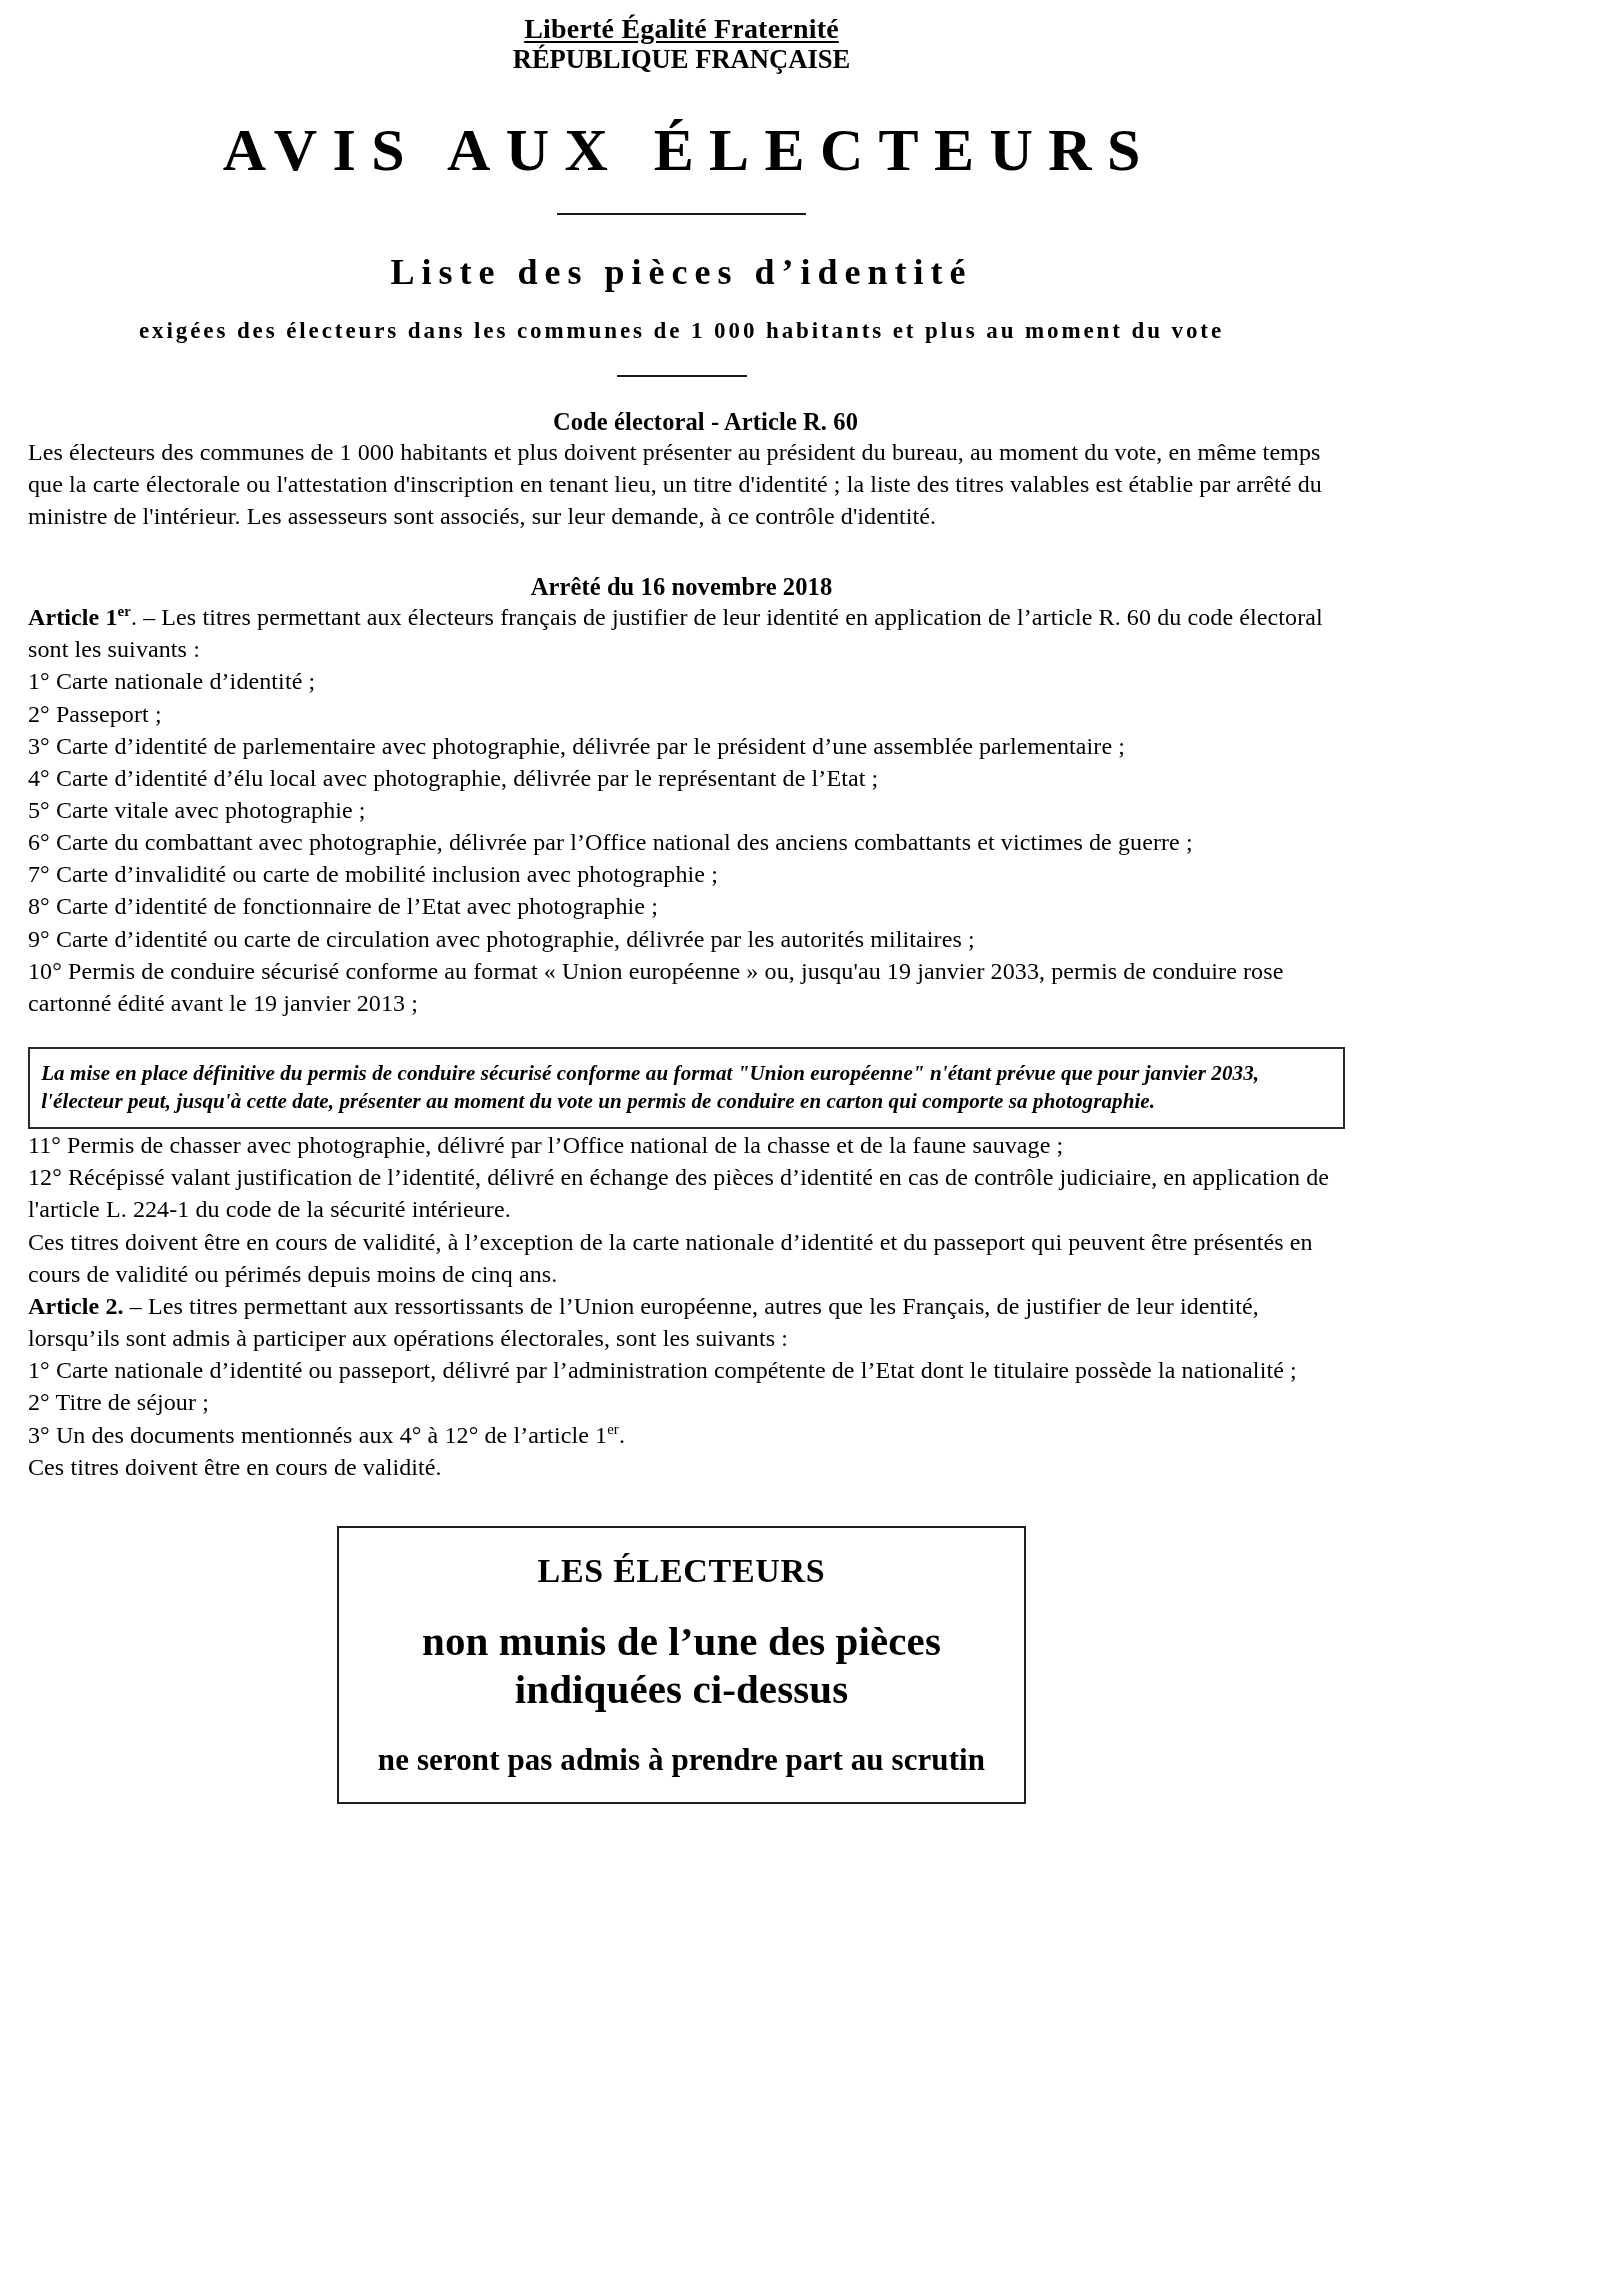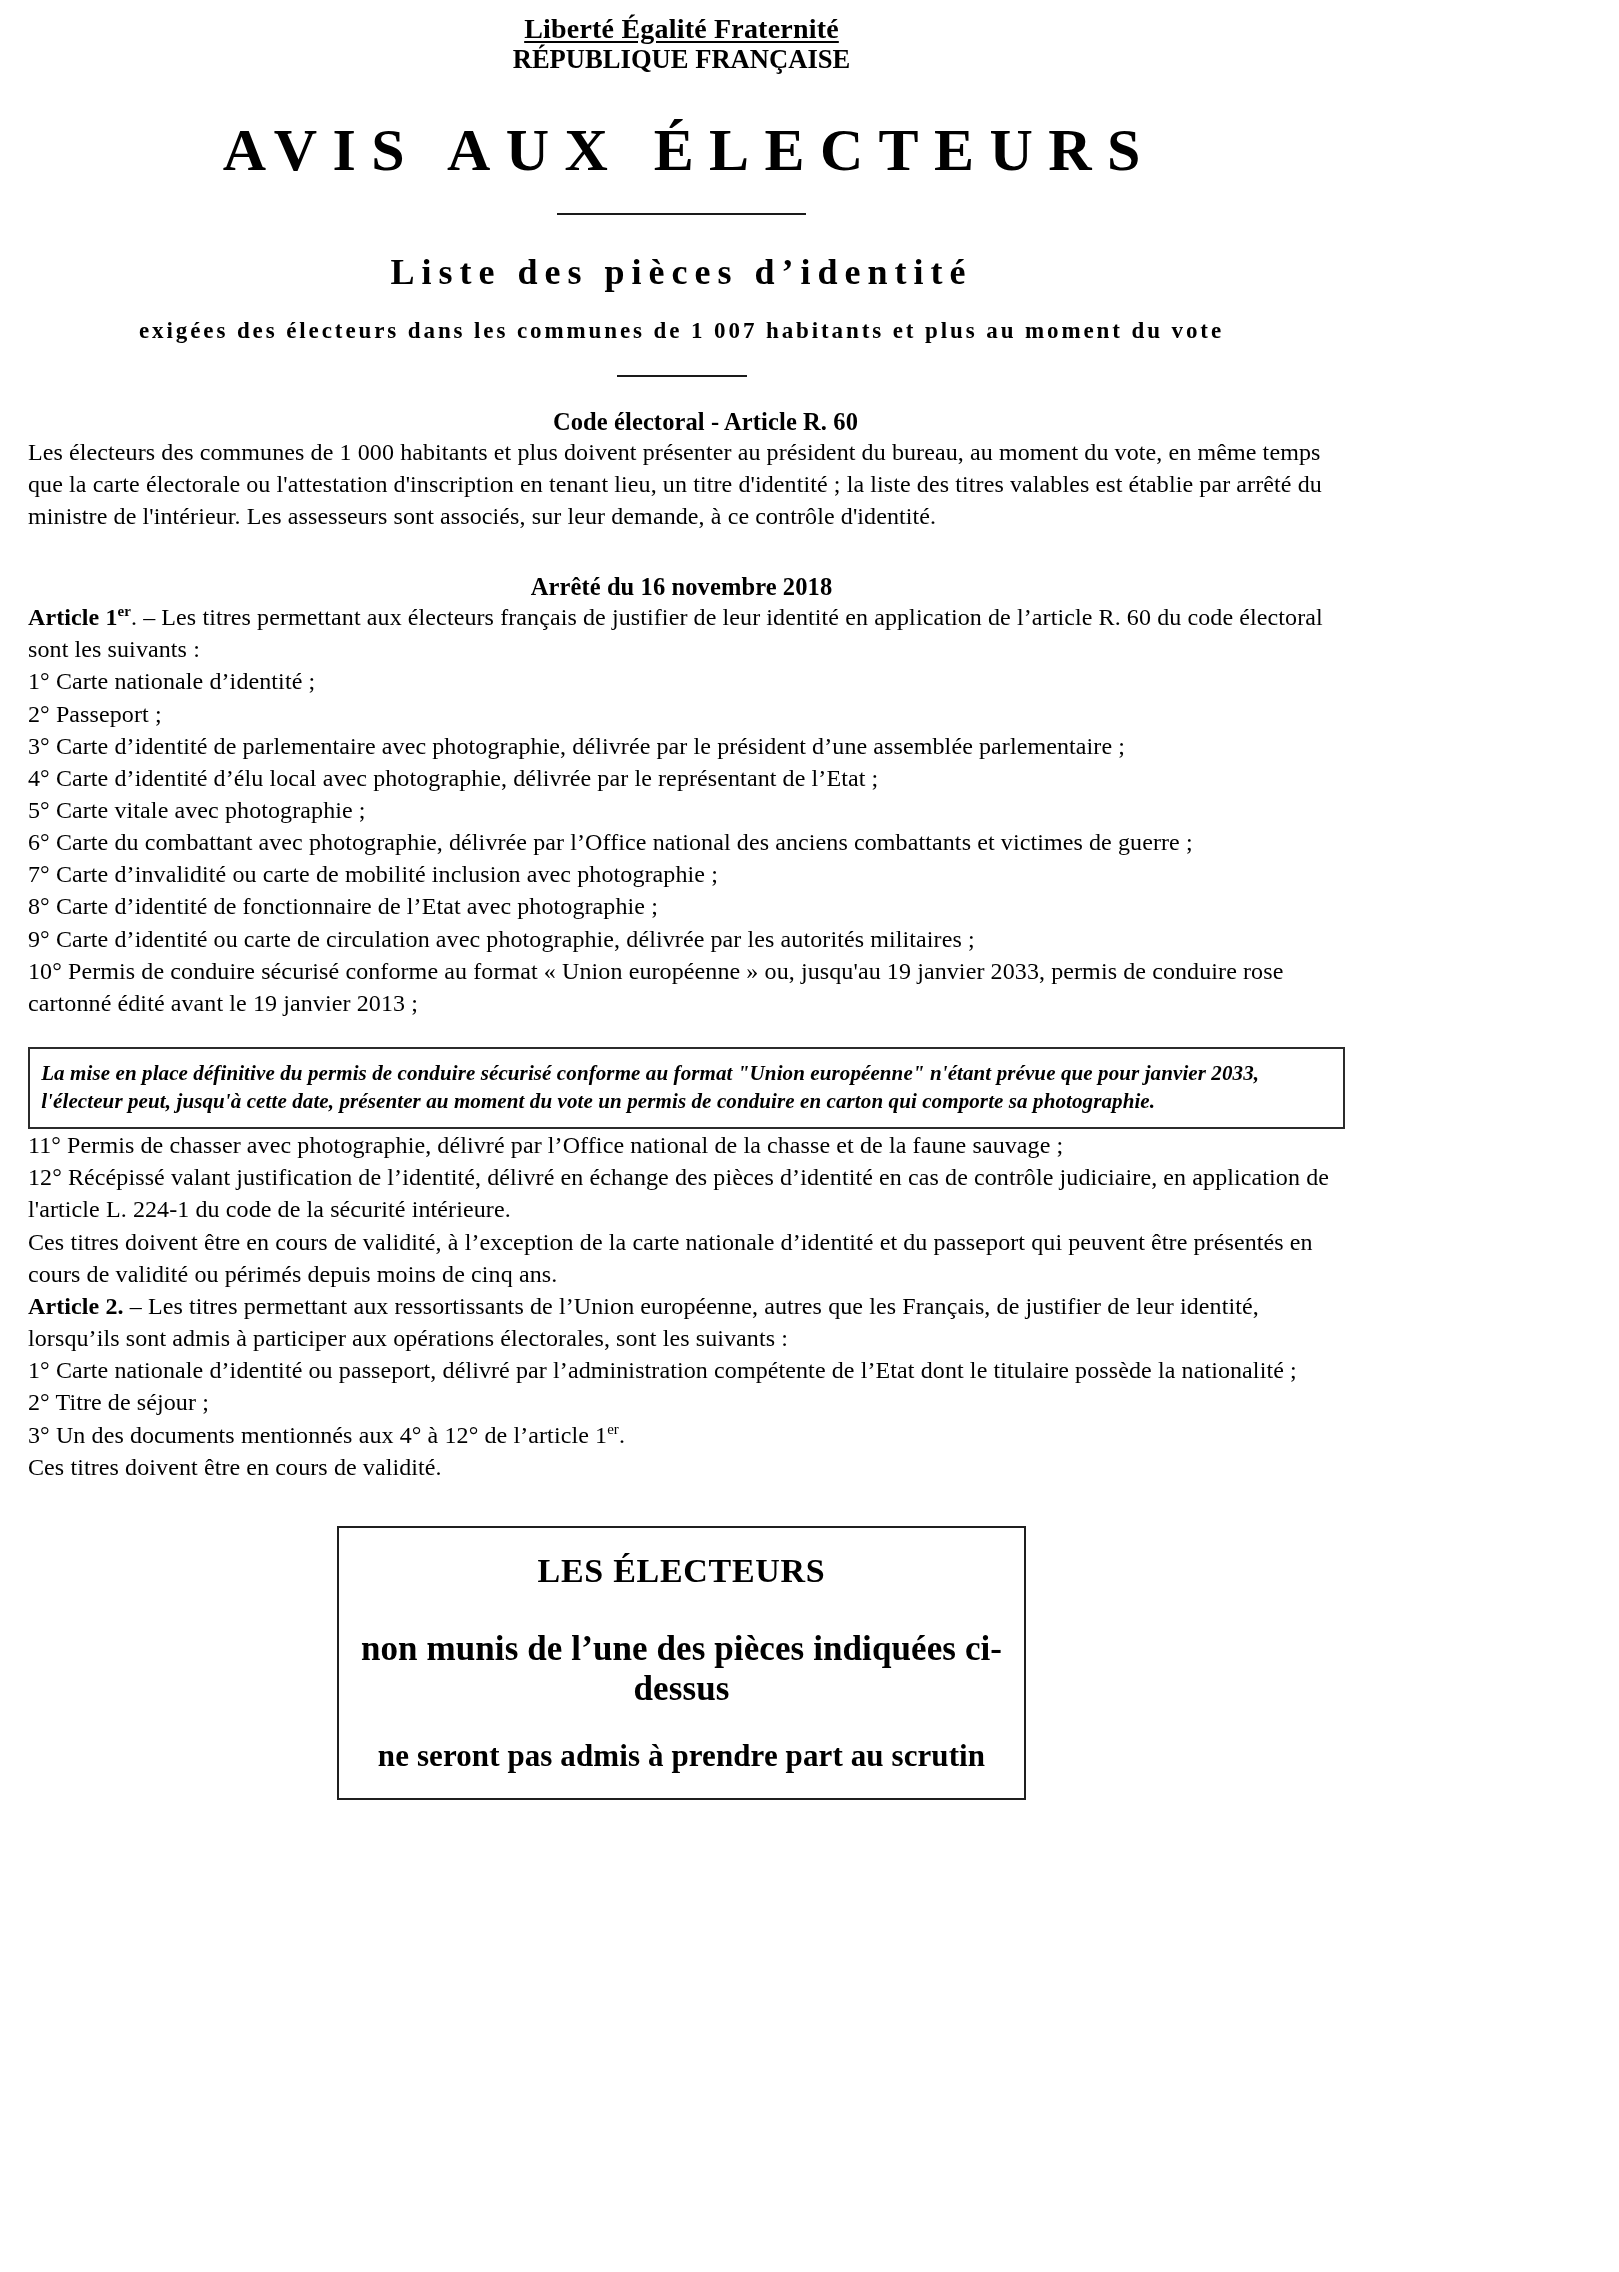--- a/index.html
+++ b/index.html
@@ -147,23 +147,23 @@
     padding: 24px 12.6px 24px 12.6px;
     text-align: center;
   }
   .warn-box .l1 {
     font-size: 34px;
     font-weight: bold;
     letter-spacing: 0.7px;
     margin: 0;
   }
   .warn-box .l2 {
-    font-size: 35px;
-    font-weight: bold;
-    margin: 39px 0 0 0;
+    font-size: 41px;
+    font-weight: bold;
+    margin: 27px 0 0 0;
     letter-spacing: 0.1px;
   }
   .warn-box .l3 {
     font-size: 31px;
     font-weight: bold;
     margin: 29px 0 0 0;
     letter-spacing: 0.1px;
   }
 </style>
 </head>
@@ -174,21 +174,21 @@
   <div class="devise">
     <span class="underlined">Liberté Égalité Fraternité</span>
   </div>
   <div class="republique">RÉPUBLIQUE FRANÇAISE</div>
 
   <div class="big-title">AVIS AUX ÉLECTEURS</div>
 
   <div class="rule rule-1"></div>
 
   <div class="subtitle">Liste des pièces d’identité</div>
-  <div class="subtitle-2">exigées des électeurs dans les communes de 1 007 habitants et plus au moment du vote</div>
+  <div class="subtitle-2">exigées des électeurs dans les communes de 1 000 habitants et plus au moment du vote</div>
 
   <div class="rule rule-2"></div>
 
   <div class="center-bold code-heading">Code électoral - Article R. 60</div>
 
   <div class="body-wrap">
 
     <p class="txt gap-intro">Les électeurs des communes de 1 000 habitants et plus doivent présenter au président du bureau, au moment du vote, en même temps que la carte électorale ou l'attestation d'inscription en tenant lieu, un titre d'identité ; la liste des titres valables est établie par arrêté du ministre de l'intérieur. Les assesseurs sont associés, sur leur demande, à ce contrôle d'identité.</p>
 
     <div class="center-bold arrete-heading">Arrêté du 16 novembre 2018</div>

